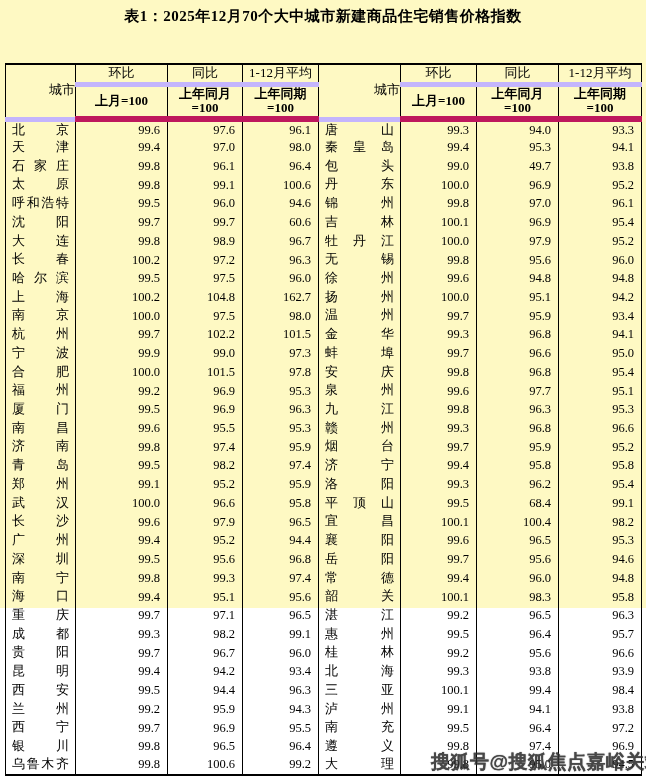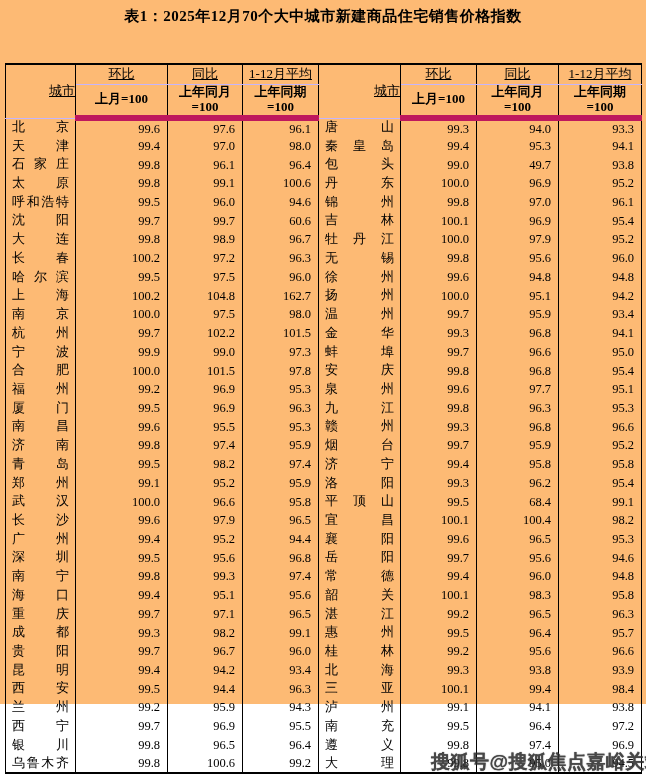--- a/index.html
+++ b/index.html
@@ -4,21 +4,21 @@
 <style>
   * { margin: 0; padding: 0; box-sizing: border-box; }
   html, body {
     width: 646px; height: 778px;
     background: #ffffff;
     font-family: "Liberation Serif", "DejaVu Serif", serif;
     color: #000;
     overflow: hidden;
     position: relative;
   }
-  .page { position: relative; width: 646px; height: 704px; background: #fdba74; }
+  .page { position: relative; width: 646px; height: 608px; background: #fef9c3; }
 
   .title {
     position: absolute;
     top: 7px; left: 0; width: 100%;
     text-align: center;
     font-size: 15px;
     font-weight: bold;
     letter-spacing: 0.5px;
   }
 
@@ -36,21 +36,21 @@
   table.idx th, table.idx td {
     border-left: 1px solid #000;
     border-right: 1px solid #000;
     font-weight: normal;
     font-size: 13px;
     line-height: 1.15;
     overflow: hidden;
     white-space: nowrap;
   }
   thead th { text-align: center; vertical-align: middle; }
-  thead tr.h1 th { height: 20px; border-bottom: 1px solid #c4b5fd; text-decoration: underline; }
+  thead tr.h1 th { height: 20px; border-bottom: 5px solid #c4b5fd; }
   thead tr.h2 th { height: 34px; border-bottom: 6px solid #be185d; white-space: pre-line; font-weight: bold; }
   thead th.cityhead { border-bottom: 1px solid #000; text-align: right; }
 
   tbody td { height: 18.72px; vertical-align: middle; }
   tbody td.num { text-align: right; padding-right: 7px; font-size: 12.5px; }
   tbody td.city {
     padding: 0 6px;
     text-align: justify;
     text-align-last: justify;
     -moz-text-align-last: justify;

